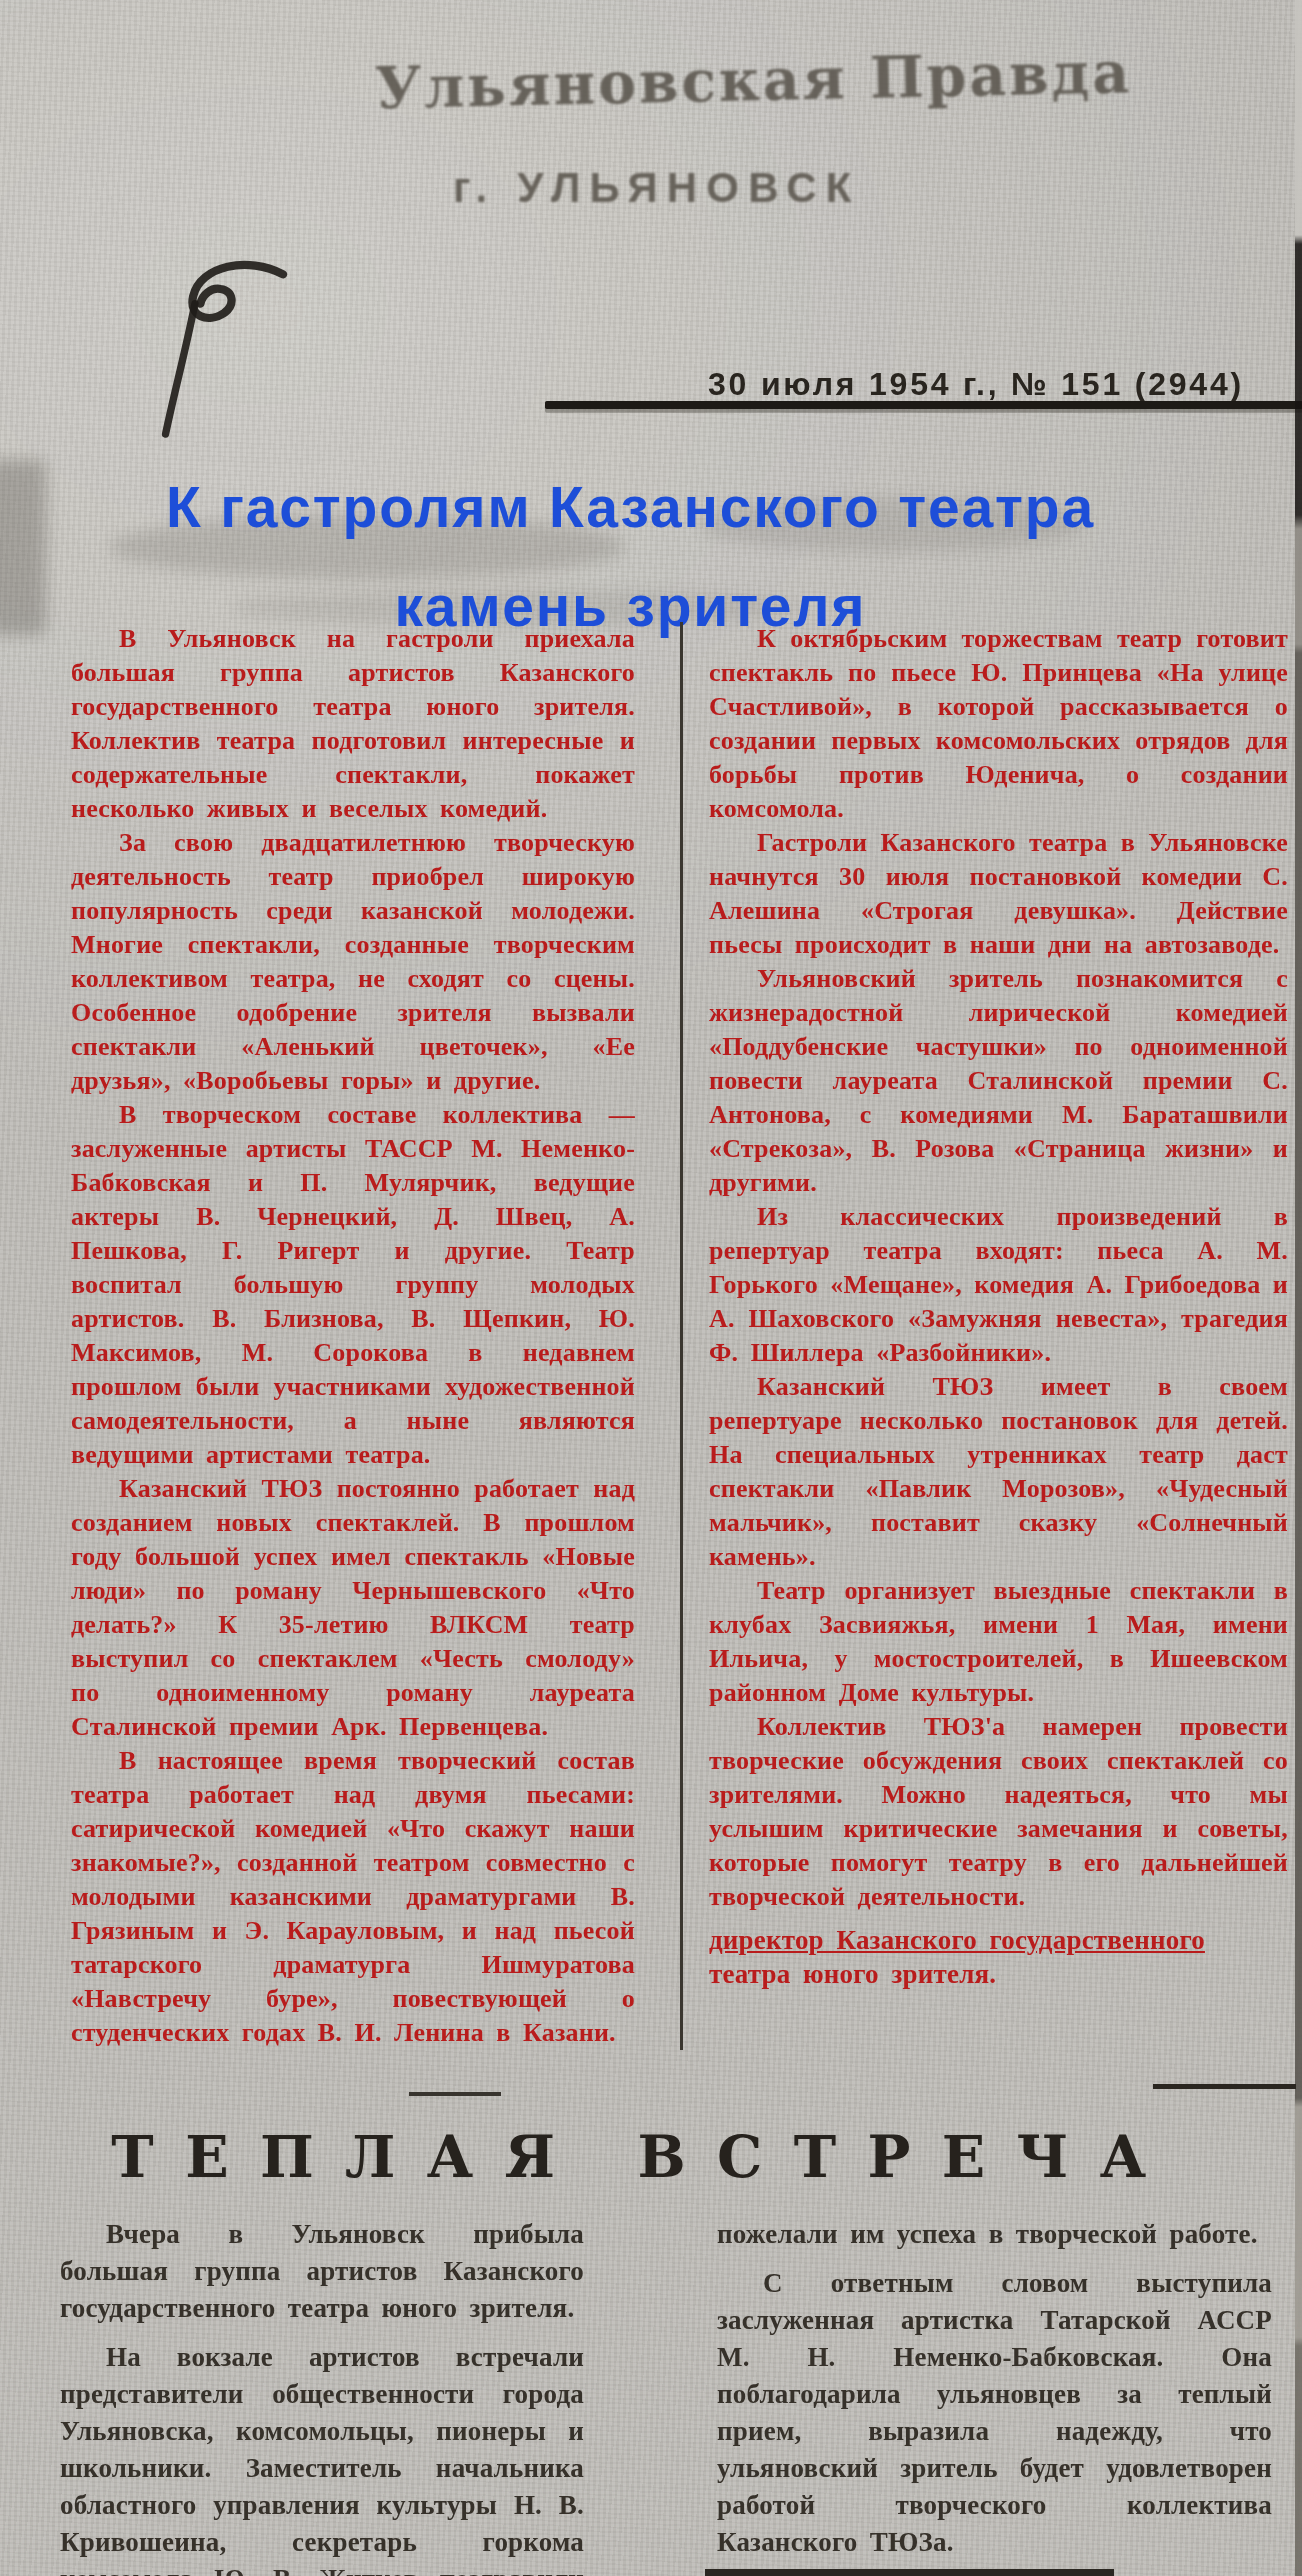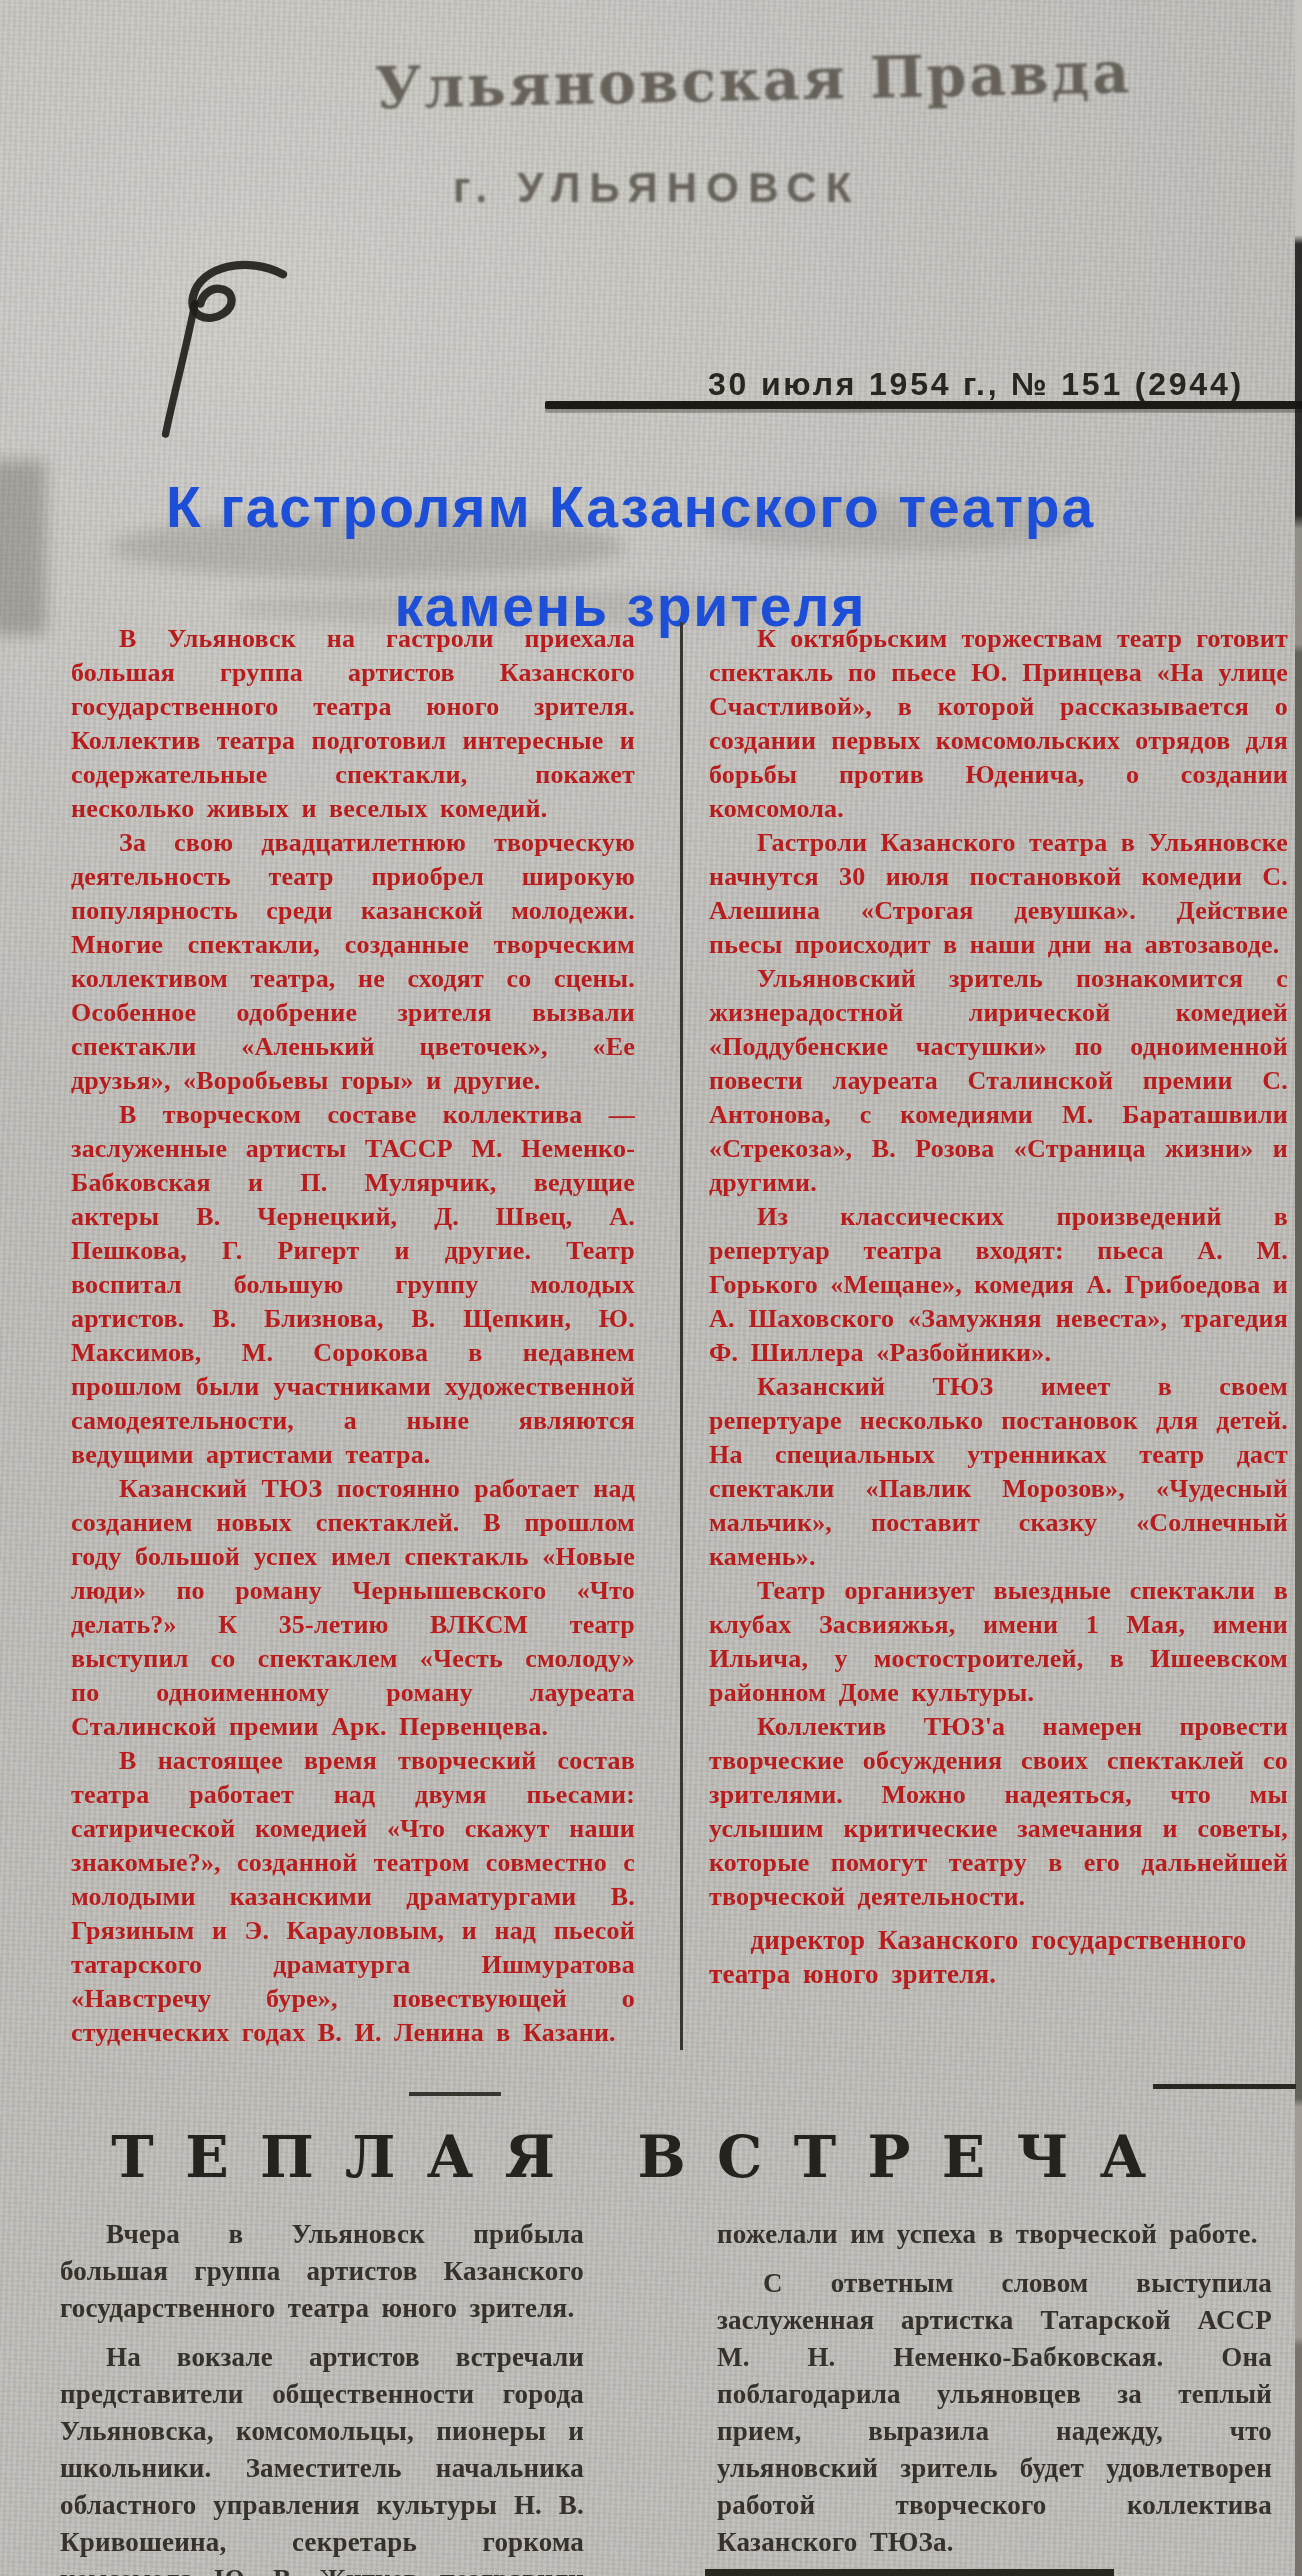--- a/index.html
+++ b/index.html
@@ -45,21 +45,21 @@
     position:absolute;left:26px;top:622px;width:1262px;
     display:grid;grid-template-columns:609px 1fr;
   }
   .col{font-size:26px;line-height:34px;text-align:justify;
     word-spacing:.22em;letter-spacing:0.2px;font-weight:700;color:#b91c1c;
     filter:blur(0.3px);margin-left:45px;}
   .col p{margin:0;text-indent:48px;}
   .rightcol1{border-left:3.7px solid #3a362f;padding-left:26px;}
   .sig{margin-top:9.2px;text-align:right;font-weight:700;}
   .sig .sigline1{font-size:28.5px;letter-spacing:1.8px;padding-right:37px;}
-  .sig .sigline2{font-size:27px;text-align:center;text-indent:0;}
+  .sig .sigline2{font-size:27px;text-align:left;text-indent:0;text-decoration:underline;}
   .sig .sigline3{font-size:27px;text-align:left;padding-right:101px;}
   .endrule-left{position:absolute;left:409px;top:2092px;width:92px;height:3.7px;background:#38342e;}
   .endrule-right{position:absolute;left:1153px;top:2084px;width:143px;height:4.6px;background:#2a2620;}
   .headline2{
     position:absolute;left:74px;top:2123px;width:1141px;text-align:center;
     font-family:"DejaVu Serif", serif;font-weight:700;font-size:57px;color:#26221d;
     letter-spacing:.55em;filter:blur(0.5px);white-space:nowrap;
   }
   .article2{
     position:absolute;left:48px;top:2204px;width:1236px;

